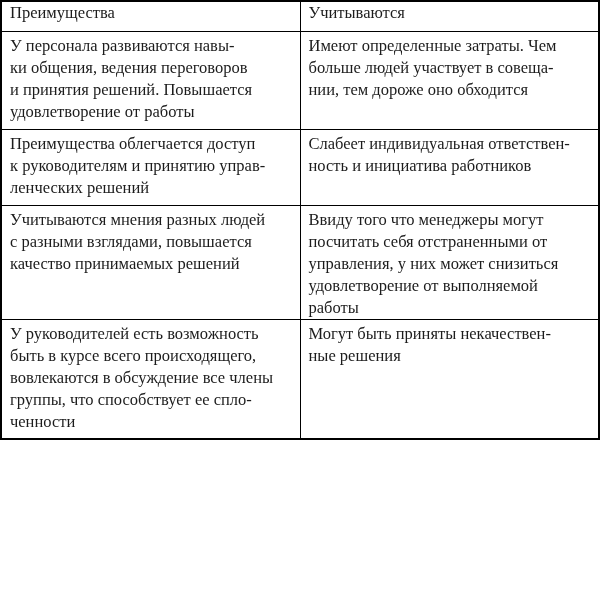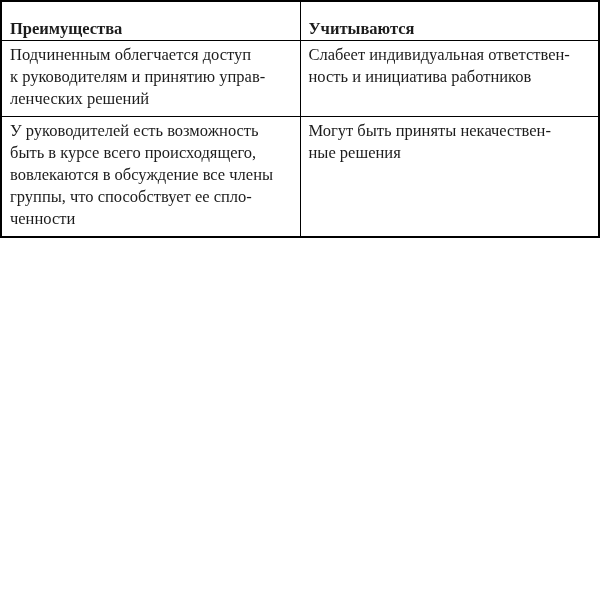--- a/index.html
+++ b/index.html
@@ -31,22 +31,22 @@
     vertical-align: top;
     text-align: left;
     padding: 3px 8px 0 8px;
     font-size: 16.5px;
     line-height: 22px;
     white-space: pre-line;
     overflow: hidden;
     box-sizing: border-box;
   }
   table.doc-table th {
-    font-weight: bold;
-    padding-top: 16px;
+    font-weight: normal;
+    padding-top: 0;
   }
   tr.row-header { height: 30px; }
   tr.row-1 { height: 70px; }
   tr.row-2 { height: 98px; }
   tr.row-3 { height: 90px; }
   tr.row-4 { height: 76px; }
   tr.row-5 { height: 113px; }
   tr.row-6 { height: 120px; }
 </style>
 </head>
@@ -56,26 +56,45 @@
   <table class="doc-table">
     <colgroup>
       <col>
       <col>
     </colgroup>
     <tbody>
       <tr class="row-header">
         <th>Преимущества</th>
         <th>Учитываются</th>
       </tr>
+      <tr class="row-2">
+        <td>У персонала развиваются навы-
+ки общения, ведения переговоров
+и принятия решений. Повышается
+удовлетворение от работы</td>
+        <td>Имеют определенные затраты. Чем
+больше людей участвует в совеща-
+нии, тем дороже оно обходится</td>
+      </tr>
       <tr class="row-4">
-        <td>Подчиненным облегчается доступ
+        <td>Преимущества облегчается доступ
 к руководителям и принятию управ-
 ленческих решений</td>
         <td>Слабеет индивидуальная ответствен-
 ность и инициатива работников</td>
+      </tr>
+      <tr class="row-5">
+        <td>Учитываются мнения разных людей
+с разными взглядами, повышается
+качество принимаемых решений</td>
+        <td>Ввиду того что менеджеры могут
+посчитать себя отстраненными от
+управления, у них может снизиться
+удовлетворение от выполняемой
+работы</td>
       </tr>
       <tr class="row-6">
         <td>У руководителей есть возможность
 быть в курсе всего происходящего,
 вовлекаются в обсуждение все члены
 группы, что способствует ее спло-
 ченности</td>
         <td>Могут быть приняты некачествен-
 ные решения</td>
       </tr>

